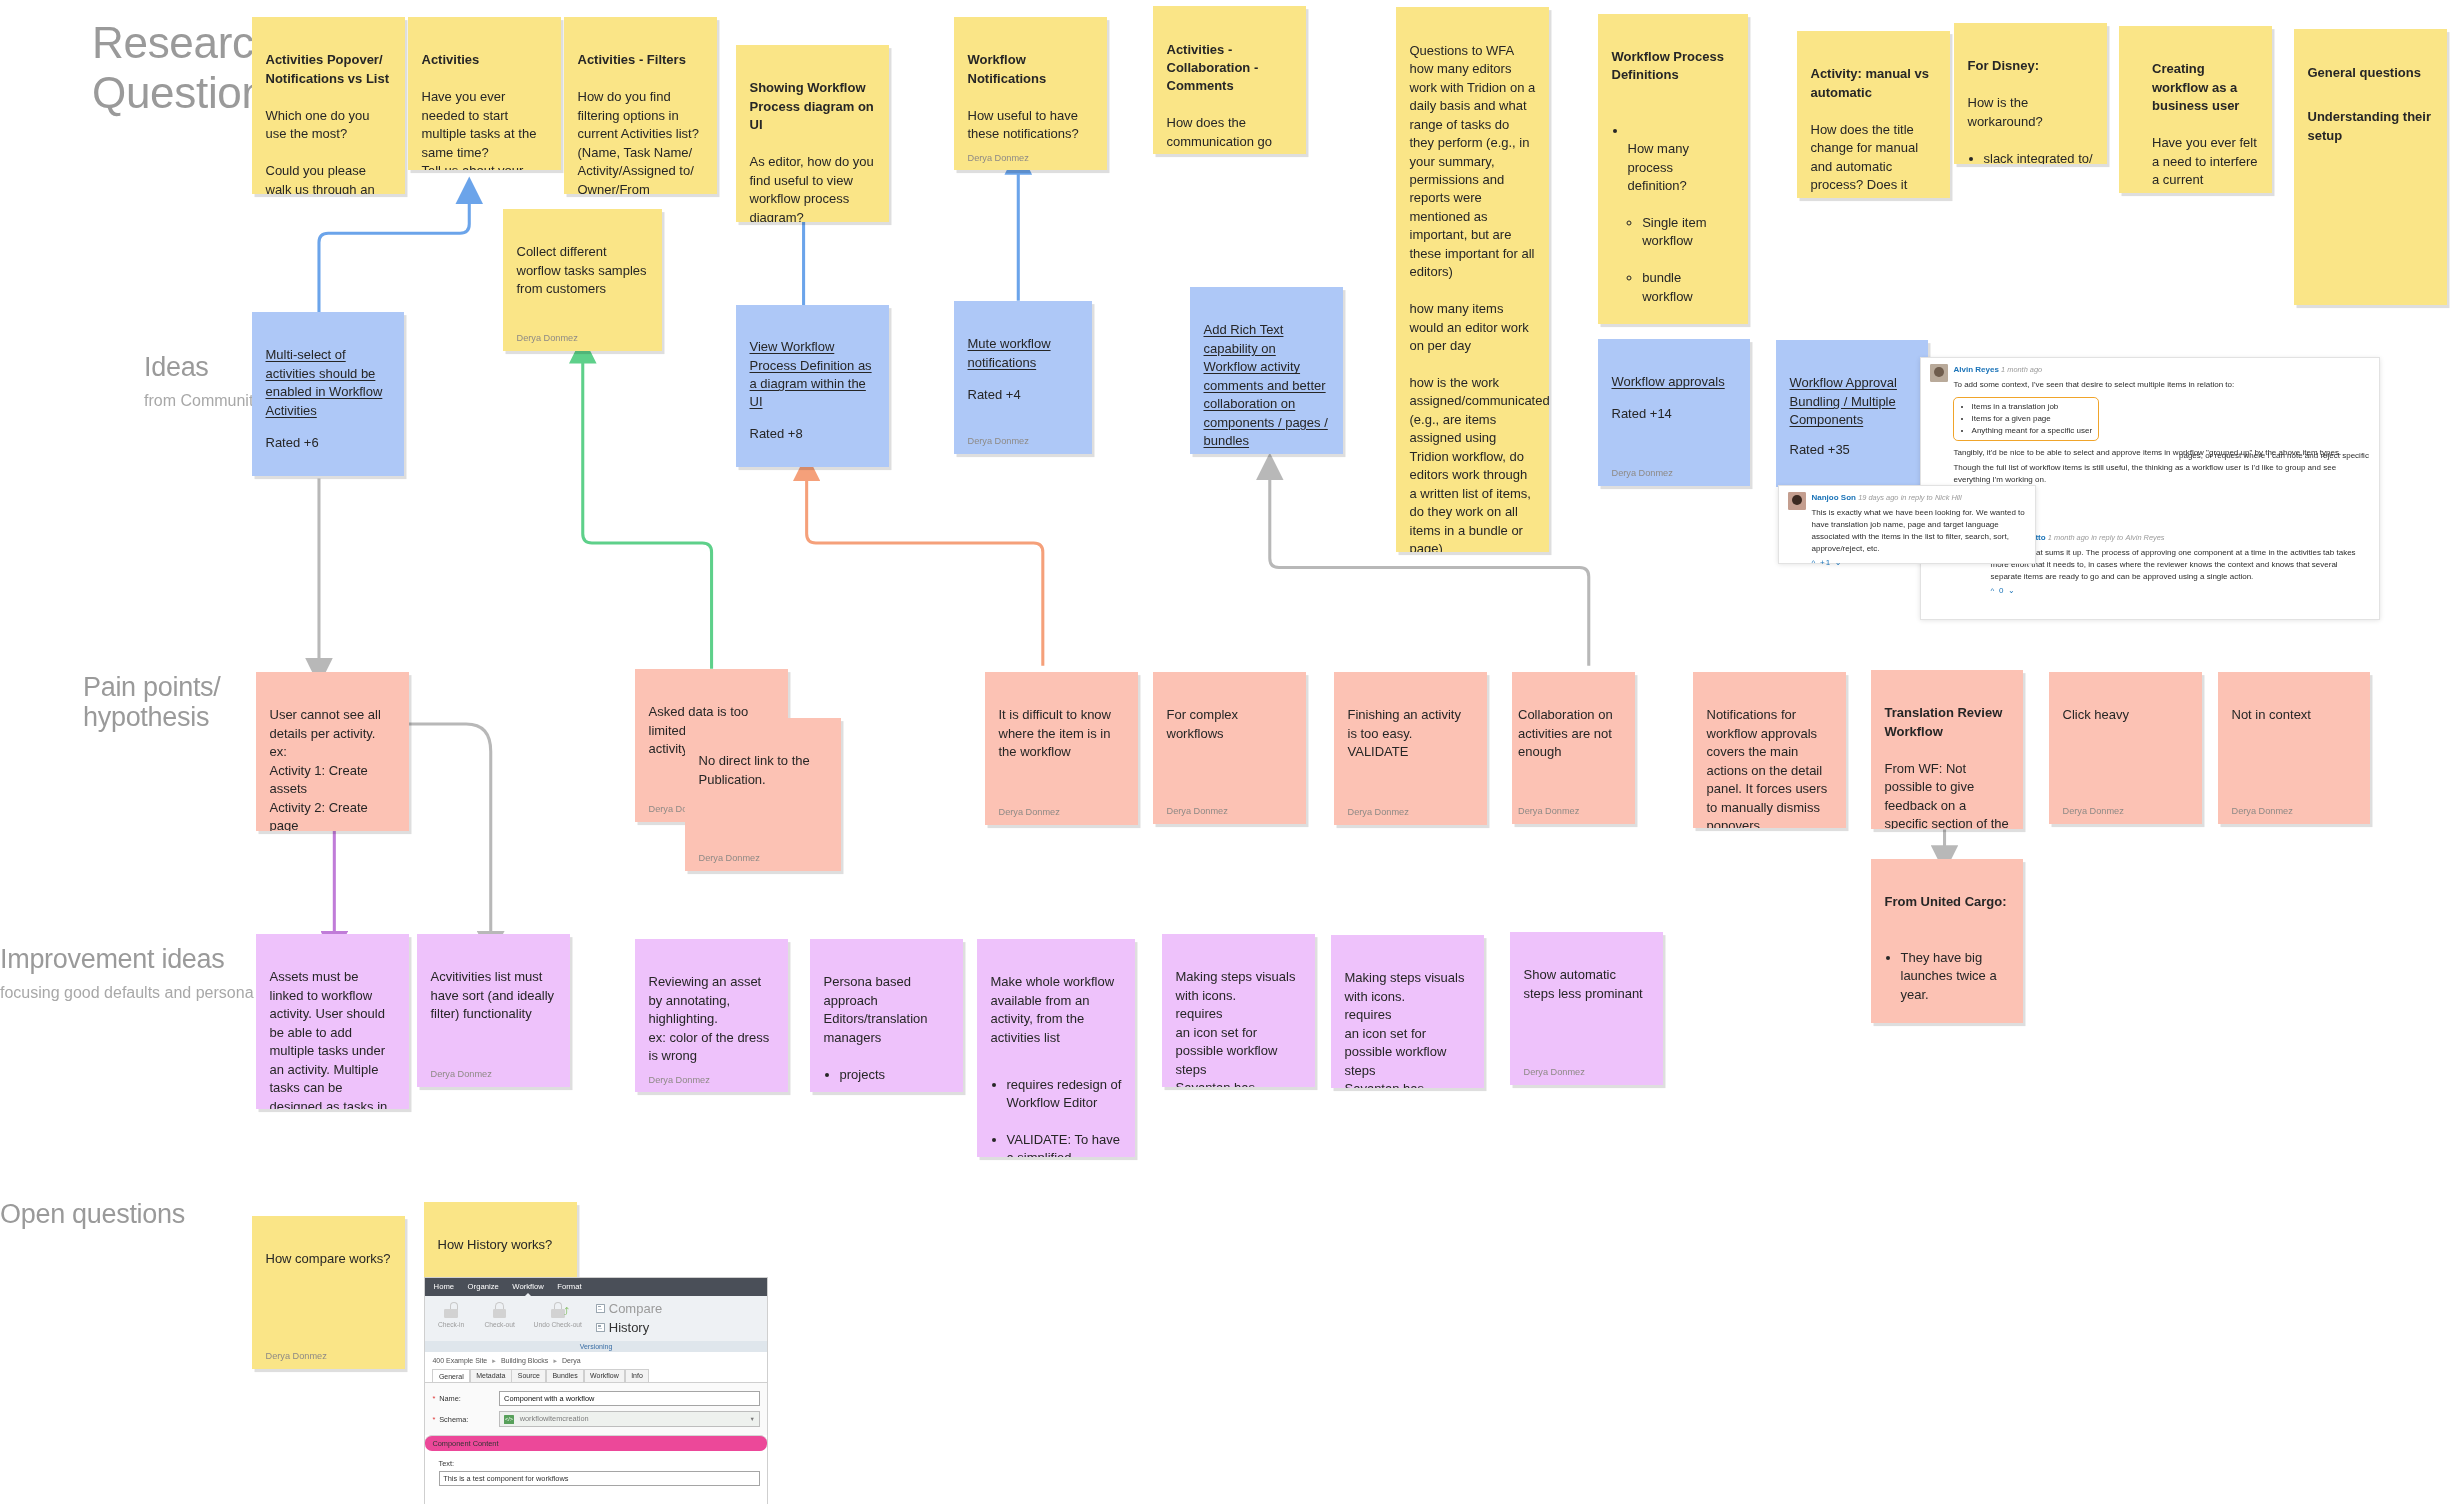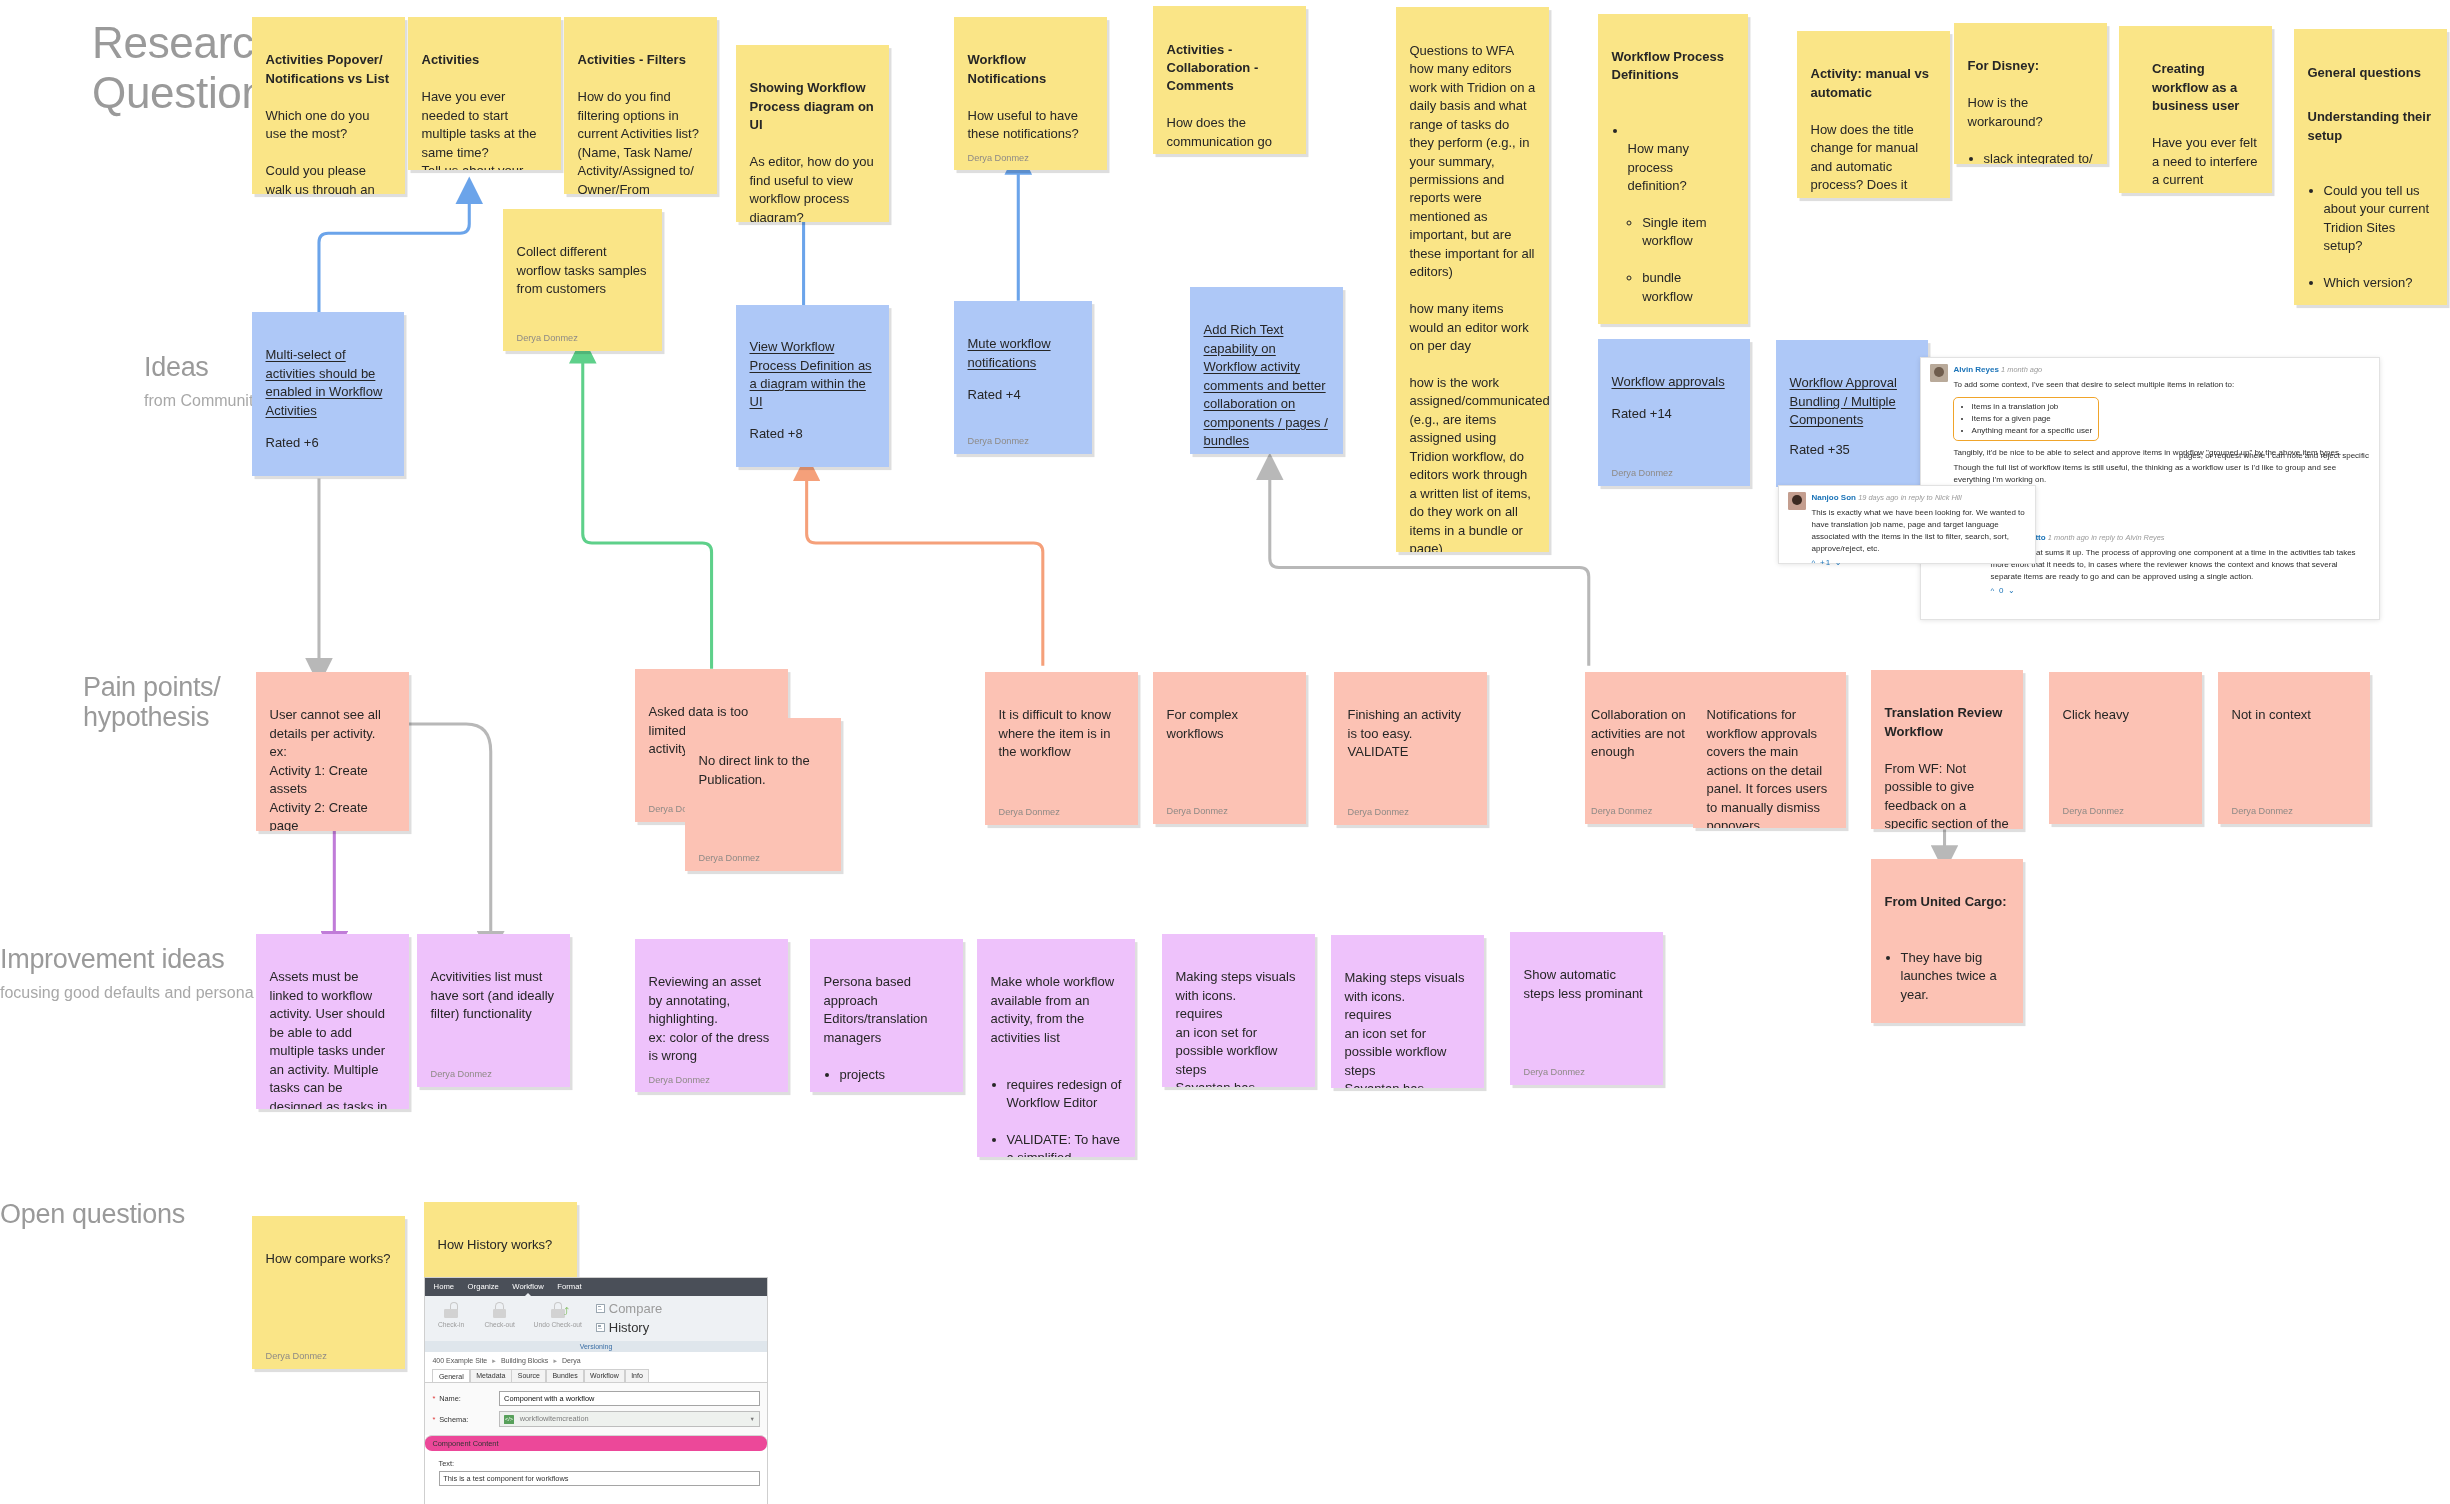--- a/index.html
+++ b/index.html
@@ -371,26 +371,20 @@
       <span>Have you ever felt a need to interfere a current workflow?
 As a business user, do you see a use case that you create workflow by yourself?</span>
     </div>
 
   </div>
 
   <div class="note yellow" style="left:2294px; top:29.4px; width:153px; height:276px;">
     <div class="body">
       <b>General questions</b>
       <b style="margin-top:7.4px;">Understanding their setup</b>
-      <ul>
-        <li>Could you tell us about your current Tridion Sites setup?</li>
-        <li>Which version?</li>
-        
-        
-      </ul>
     </div>
 
   </div>
 
   <div class="note blue" style="left:252px; top:312px; width:152px; height:164px;">
     <div class="body">
       <span class="u">Multi-select of activities should be enabled in Workflow Activities</span>
       <div style="margin-top:13.5px;">Rated +6</div>
     </div>
 
@@ -544,21 +538,21 @@
   </div>
 
   <div class="note pink" style="left:1334px; top:672px; width:153px; height:153px;">
     <div class="body">
       <span>Finishing an activity is too easy.
 VALIDATE</span>
     </div>
     <div class="author">Derya Donmez</div>
   </div>
 
-  <div class="note pink" style="left:1585px; top:672px; width:152px; height:152px;padding-left:6px;">
+  <div class="note pink" style="left:1512px; top:672px; width:123px; height:152px;padding-left:6px;">
     <div class="body">
       <span>Collaboration on activities are not enough</span>
     </div>
     <div class="author">Derya Donmez</div>
   </div>
 
   <div class="note pink" style="left:1693px; top:672px; width:153px; height:156px;">
     <div class="body">
       <span>Notifications for workflow approvals covers the main actions on the detail panel. It forces users to manually dismiss popovers.</span>
     </div>

